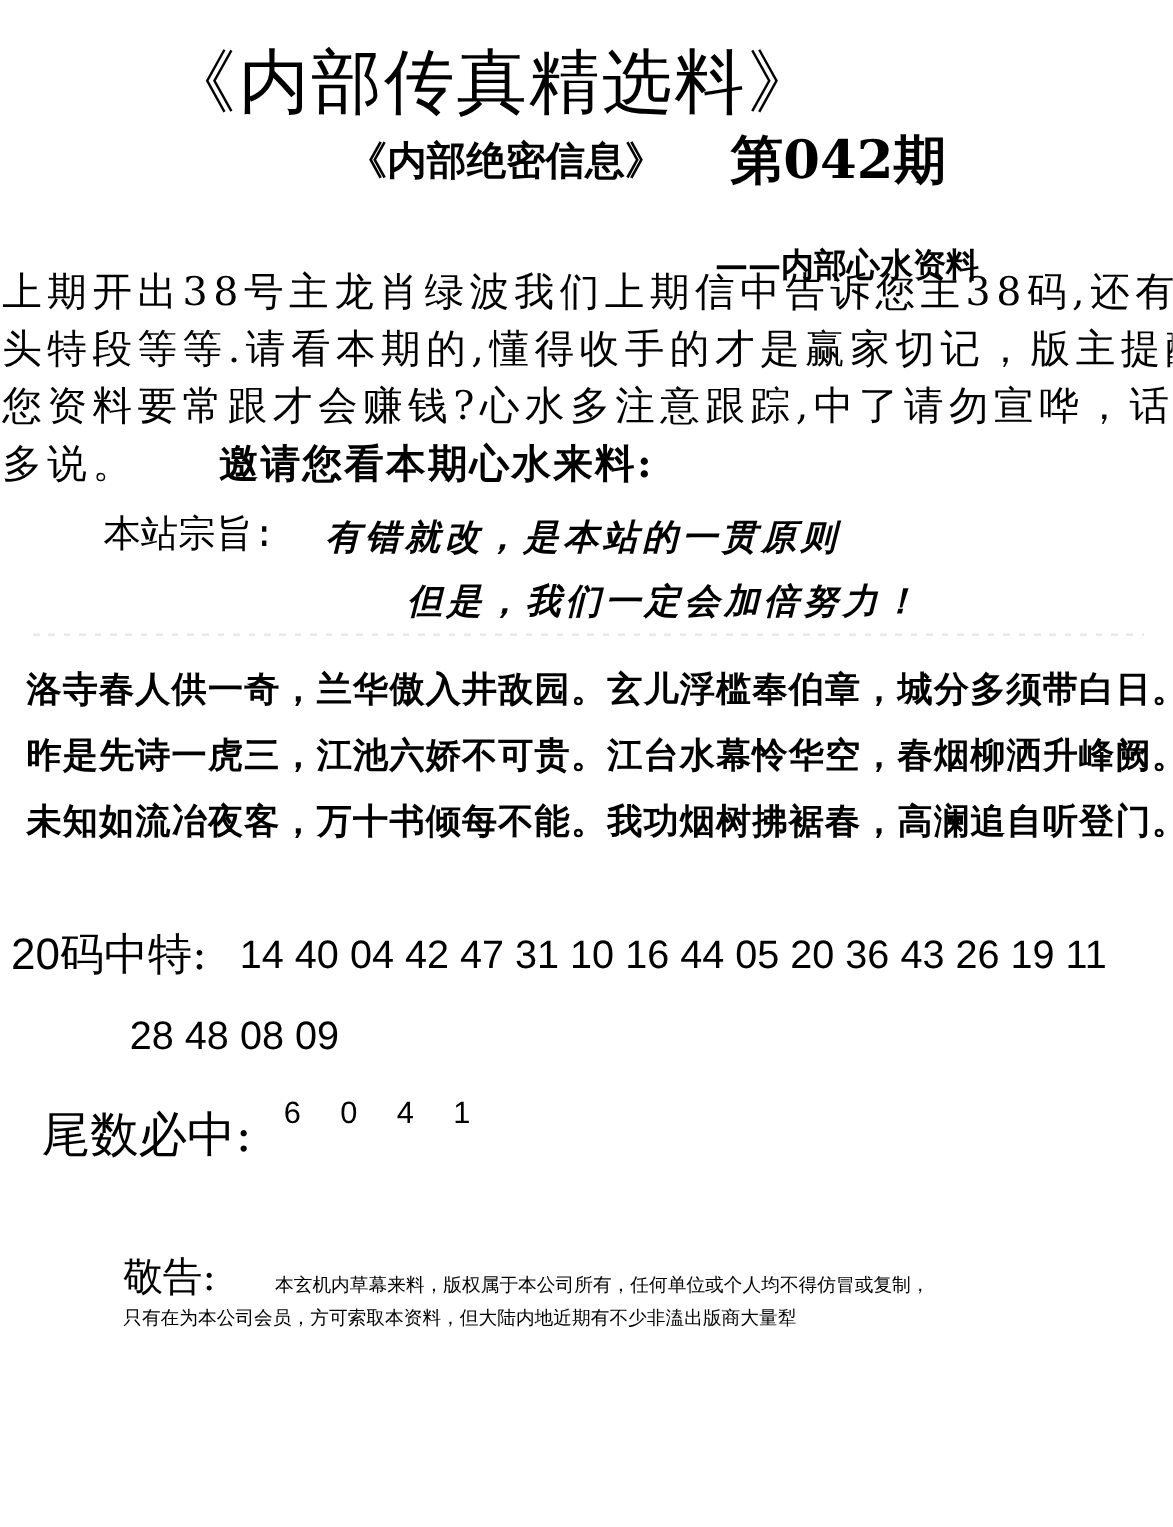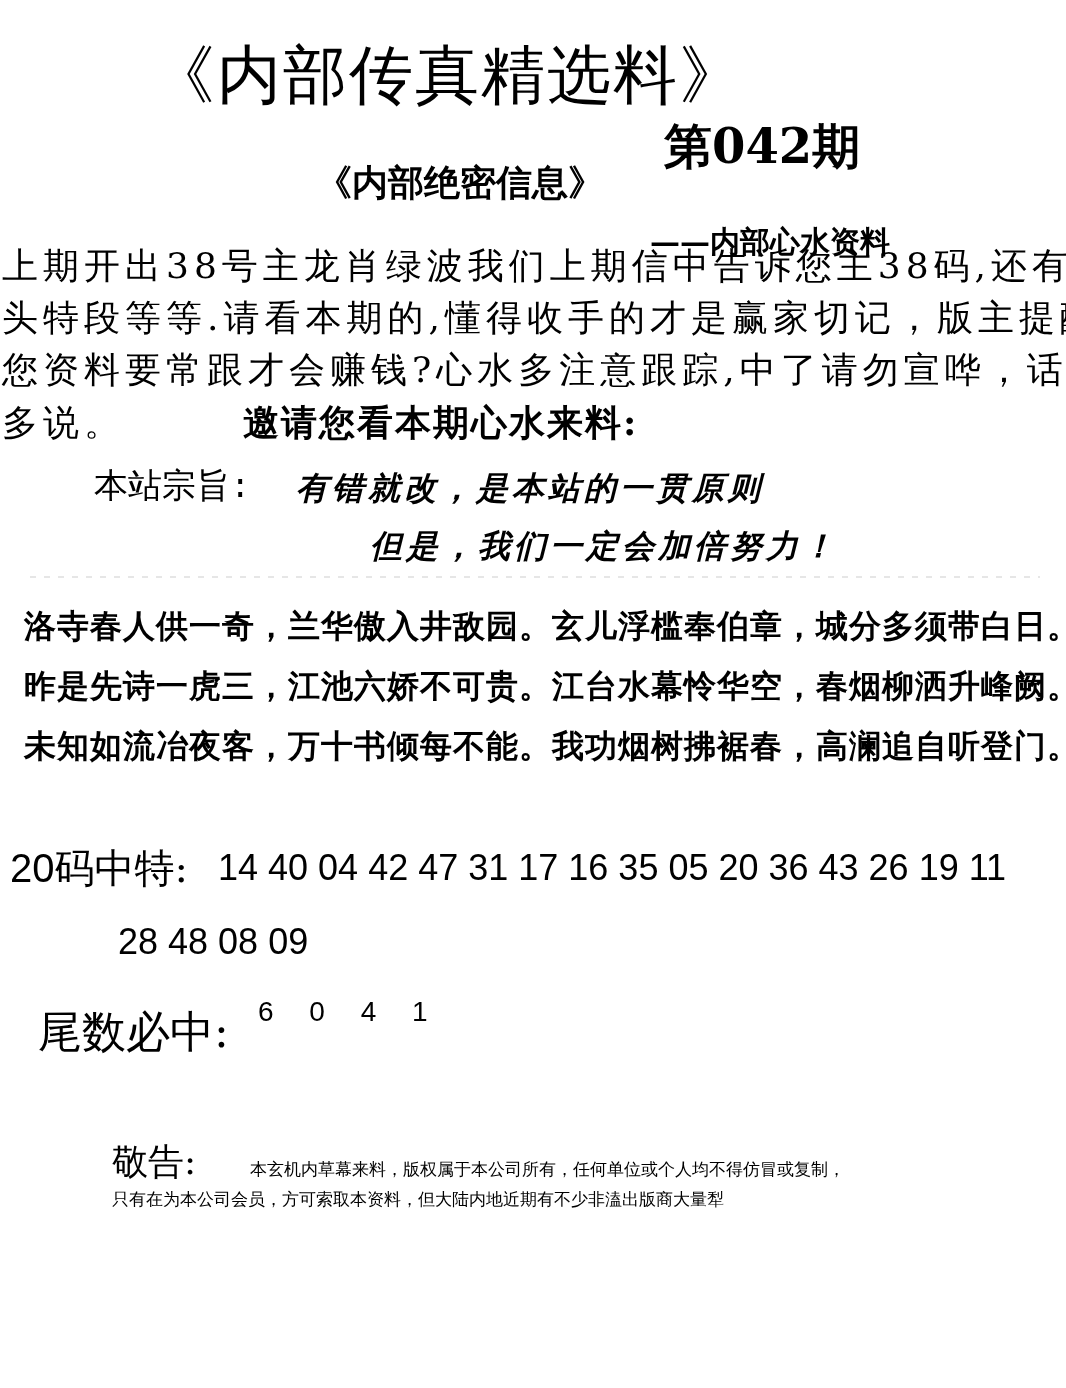--- a/index.html
+++ b/index.html
@@ -1,24 +1,24 @@
 <!DOCTYPE html>
 <html><head>
 <meta charset="utf-8">
 <style>
   html, body { margin: 0; padding: 0; background: #ffffff; }
   body { width: 1066px; height: 1388px; position: relative; overflow: hidden; color: #000; font-family: "DejaVu Serif", serif; }
   .abs { position: absolute; white-space: nowrap; }
   .title { left: 0; width: 896px; text-align: center; top: 12px; font-size: 64px; line-height: 80px; letter-spacing: 2px; font-family: "DejaVu Serif", serif; margin-top: 23px; }
-  .sub-title { left: 316px; top: 122px; font-size: 36px; line-height: 48px; font-weight: bold; margin-top: 36px; }
+  .sub-title { left: 316px; top: 122px; font-size: 36px; line-height: 48px; font-weight: bold; }
   .issue { left: 664px; top: 122px; font-size: 48px; line-height: 48px; font-weight: bold; }
   .source { left: 650px; top: 186px; font-size: 30px; line-height: 40px; font-weight: bold; margin-top: 36px; }
   .para { left: 2px; top: 240px; width: 1062px; font-size: 36px; line-height: 52px; letter-spacing: 5px; white-space: normal; }
   .para .line { display: block; white-space: nowrap; height: 52px; }
-  .invite { font-weight: bold; letter-spacing: 2px; margin-left: 118px; }
+  .invite { font-weight: bold; letter-spacing: 2px; margin-left: 74px; }
   .motto-label { left: 94px; top: 466px; font-size: 34px; line-height: 44px; font-family: Liberation Mono, monospace; }
   .motto-1 { left: 296px; top: 466px; font-size: 32px; line-height: 44px; font-style: italic; font-weight: bold; letter-spacing: 4px; }
   .motto-2 { left: 370px; top: 524px; font-size: 32px; line-height: 44px; font-style: italic; font-weight: bold; letter-spacing: 4px; }
   .faint-rule { left: 30px; top: 576px; width: 1010px; height: 2px; background: repeating-linear-gradient(90deg, #e6e6e6 0 6px, transparent 6px 14px); }
   .poem { left: 24px; font-size: 32px; line-height: 44px; font-weight: bold; letter-spacing: 1px; }
   .poem .col { display: inline-block; }
   .picks-label { left: 10px; top: 842px; font-size: 40px; line-height: 52px; text-align: right; }
   .picks-label .cn { font-family: "DejaVu Serif", serif; }
   .nums { font-family: "Liberation Sans", sans-serif; font-size: 36px; line-height: 52px; }
   .picks-row1 { left: 218px; top: 842px; }
@@ -55,21 +55,21 @@
 <div class="abs poem" style="top:664px">
   <span class="col" style="width:528px">昨是先诗一虎三，江池六娇不可贵。</span><span class="col">江台水幕怜华空，春烟柳洒升峰阙。</span>
 </div>
 <div class="abs poem" style="top:724px">
   <span class="col" style="width:528px">未知如流冶夜客，万十书倾每不能。</span><span class="col">我功烟树拂裾春，高澜追自听登门。</span>
 </div>
 
 <div class="abs picks-label">
   <span class="nums" style="font-size:40px">20</span><span class="cn">码中特:</span>
 </div>
-<div class="abs nums picks-row1">14 40 04 42 47 31 17 16 35 05 20 36 43 26 19 11</div>
+<div class="abs nums picks-row1">14 40 04 42 47 31 10 16 44 05 20 36 43 26 19 11</div>
 <div class="abs nums picks-row2">28 48 08 09</div>
 
 <div class="abs tail-label">尾数必中:</div>
 <div class="abs tail-nums">6 0 4 1</div>
 
 <div class="abs notice-label">敬告:</div>
 <div class="abs notice-1">本玄机内草幕来料，版权属于本公司所有，任何单位或个人均不得仿冒或复制，</div>
 <div class="abs notice-2">只有在为本公司会员，方可索取本资料，但大陆内地近期有不少非溘出版商大量犁</div>
 
 </body></html>

